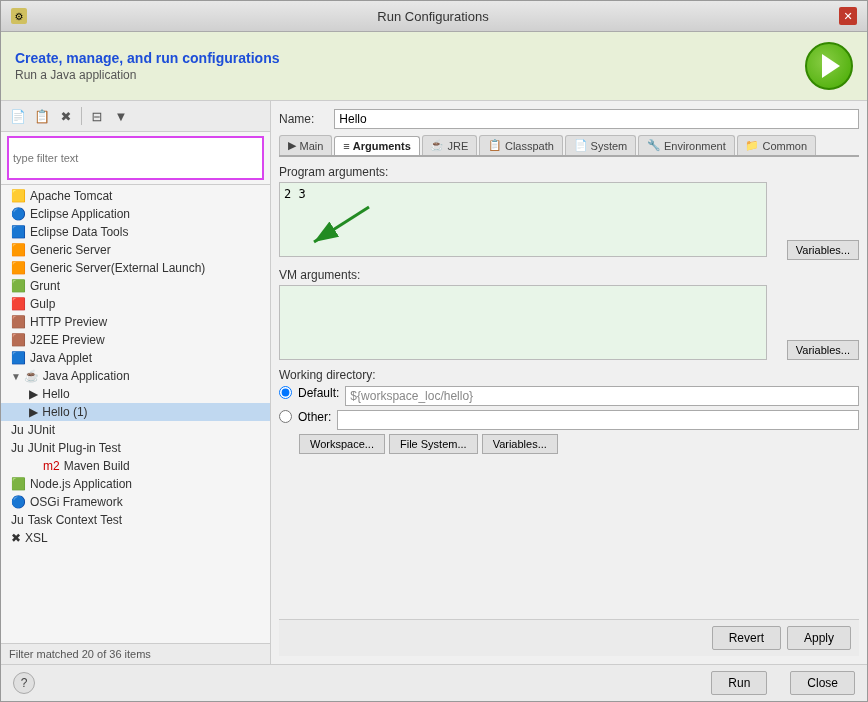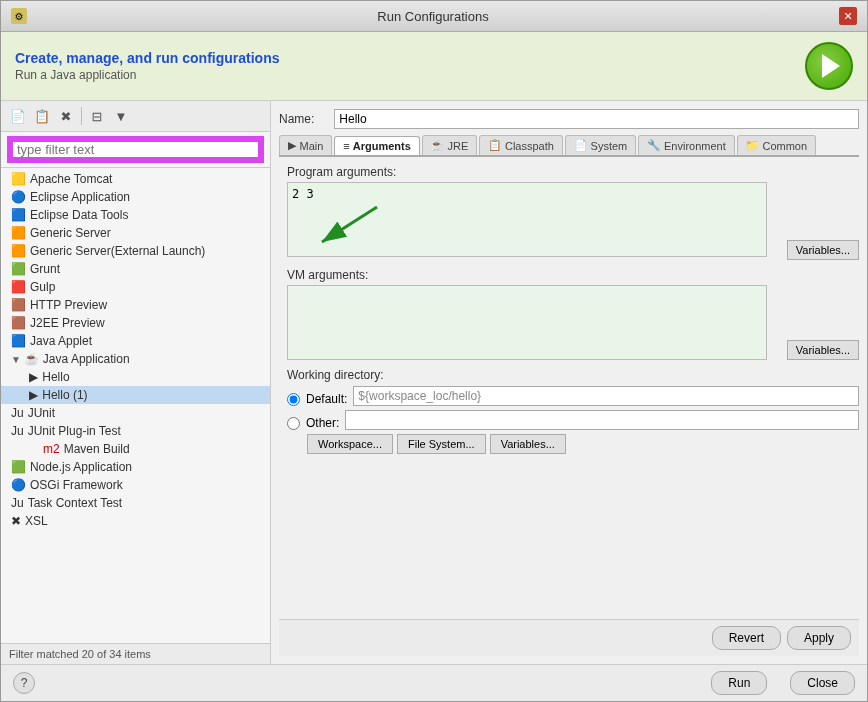--- a/index.html
+++ b/index.html
@@ -116,23 +116,23 @@
       color: #555;
       border-radius: 2px;
     }
     .tb-sep { width: 1px; height: 18px; background: #bbb; margin: 0 2px; }
     .filter-box {
       padding: 4px 6px;
       border-bottom: 1px solid #ccc;
     }
     .filter-input {
       width: 100%;
-      padding: 0 4px;
-      font-size: 13px;
-      border: 6px solid #d946ef;
+      padding: 14px 4px;
+      font-size: 11px;
+      border: 2px solid #d946ef;
       background: white;
       color: #888;
     }
     .tree {
       flex: 1;
       overflow-y: auto;
       padding: 2px 0;
     }
     .tree-item {
       display: flex;
@@ -198,21 +198,20 @@
       font-weight: bold;
       color: #222;
     }
     .tab-icon { font-size: 11px; }
     .tab-content {
       flex: 1;
       display: flex;
       flex-direction: column;
       gap: 8px;
       overflow: auto;
-      margin-left: 8px;
     }
     .field-group { display: flex; flex-direction: column; gap: 3px; }
     .field-label { font-size: 12px; color: #333; }
     .text-area {
       width: 100%;
       height: 75px;
       background: #e8f5e8;
       border: 1px solid #bbb;
       resize: none;
       font-size: 12px;
@@ -225,21 +224,21 @@
     .variables-btn {
       padding: 3px 8px;
       font-size: 11px;
       background: #e0e0e0;
       border: 1px solid #aaa;
       cursor: pointer;
       white-space: nowrap;
       align-self: flex-end;
     }
     .working-dir-section { display: flex; flex-direction: column; gap: 4px; }
-    .radio-row { display: flex; align-items: flex-end; gap: 6px; }
+    .radio-row { display: flex; align-items: flex-start; gap: 6px; }
     .radio-row input[type=radio] { margin: 0; }
     .wd-input {
       flex: 1;
       padding: 2px 4px;
       font-size: 12px;
       border: 1px solid #aaa;
       background: white;
       color: #888;
     }
     .wd-buttons { display: flex; gap: 4px; justify-content: flex-start; padding-left: 20px; }
@@ -258,21 +257,21 @@
       padding: 6px 8px;
       border-top: 1px solid #ccc;
       background: #ebebeb;
     }
     .bottom-action-btn {
       padding: 4px 16px;
       font-size: 12px;
       background: #e0e0e0;
       border: 1px solid #aaa;
       cursor: pointer;
-      border-radius: 10px;
+      border-radius: 2px;
     }
     .dialog-footer {
       display: flex;
       justify-content: space-between;
       align-items: center;
       padding: 6px 12px;
       border-top: 1px solid #ccc;
       background: #ebebeb;
     }
     .help-btn {
@@ -405,21 +404,21 @@
         <div class="tree-item">
           <span class="icon">Ju</span>
           <span>Task Context Test</span>
         </div>
         <div class="tree-item">
           <span class="icon">✖</span>
           <span>XSL</span>
         </div>
       </div>
       <div class="sidebar-footer">
-        <span>Filter matched 20 of 34 items</span>
+        <span>Filter matched 20 of 36 items</span>
       </div>
     </div>
 
     <div class="right-panel">
 
       <div class="name-row">
         <label class="name-label">Name:</label>
         <input class="name-input" type="text" value="Hello" style="">
       </div>
 

